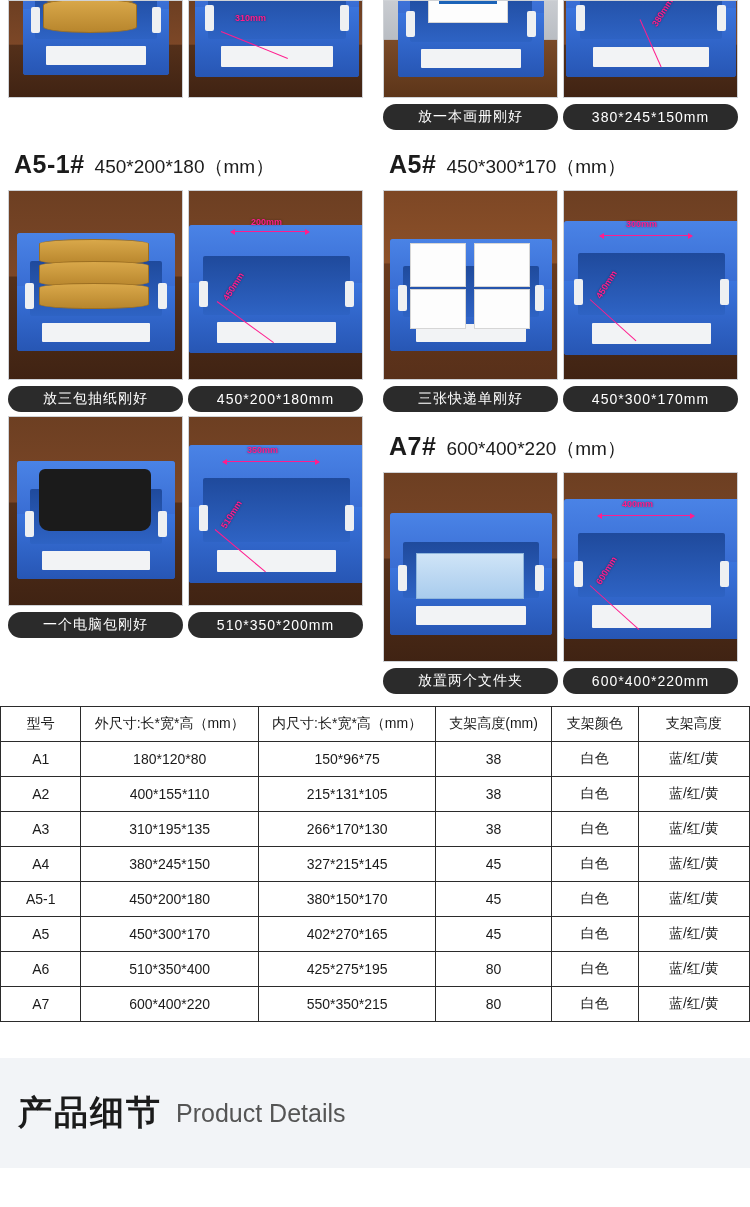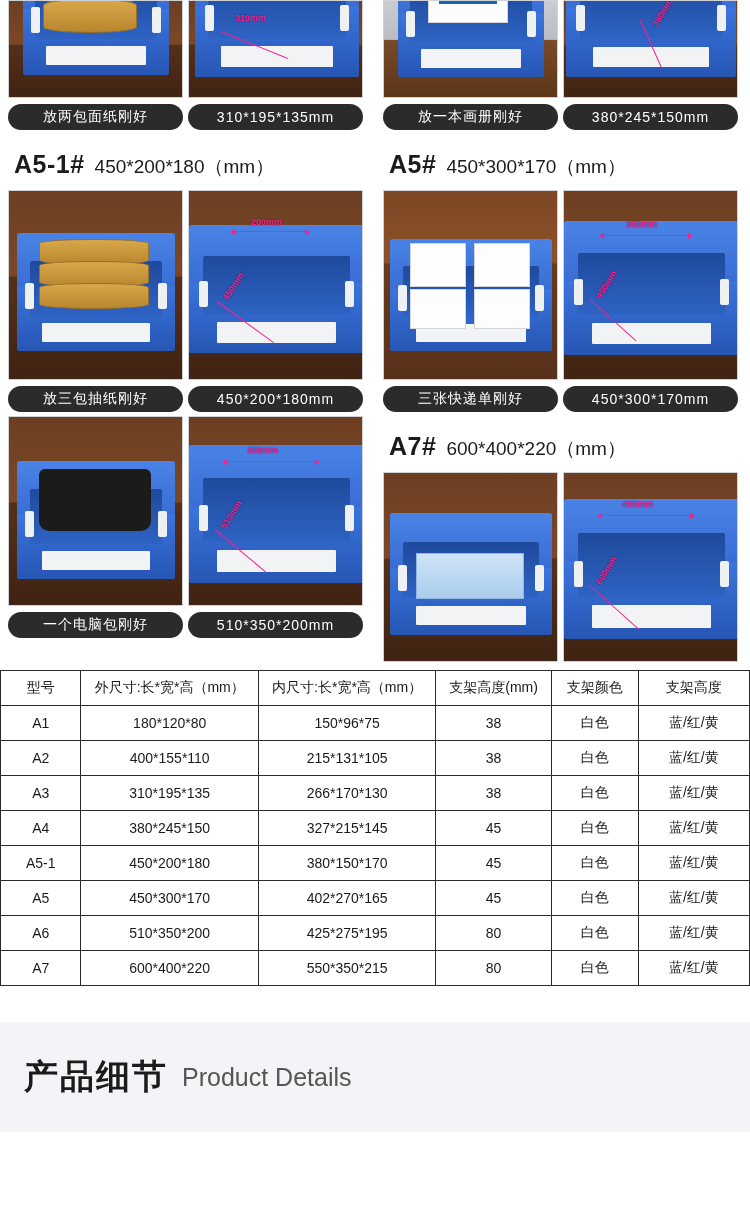--- a/index.html
+++ b/index.html
@@ -197,21 +197,21 @@
   table.spec .c5 { width: 84px; }
   table.spec .c6 { width: 108px; }
 
   
   .gap-band { height: 36px; background: #ffffff; }
   .details {
     height: 110px;
     background: #f2f4f7;
     display: flex;
     align-items: center;
-    padding-left: 24px;
+    padding-left: 18px;
     gap: 14px;
   }
   .details-cn {
     font-size: 34px;
     font-weight: bold;
     color: #1b1b1b;
     letter-spacing: 2px;
   }
   .details-en {
     font-size: 25px;
@@ -252,24 +252,20 @@
                 <div class="inner"></div>
                 <div class="clip" style="left:10px; top:56px;"></div>
                 <div class="clip" style="right:10px; top:56px;"></div>
                 <div class="label-strip"></div>
               </div>
               <div class="arrow-d" style="left:32px; top:30px; width:72px; transform: rotate(22deg);"></div>
               <span class="dimline" style="left:46px; top:12px;">310mm</span>
             </div>
           </div>
         </div>
-        <div class="caps">
-          <div class="cap">放两包面纸刚好</div>
-          <div class="cap">310*195*135mm</div>
-        </div>
       </div>
 
       <div class="col">
         <div class="photos">
           <div class="photo-wrap">
             <div class="photo small">
               <div class="desk wall"></div>
               <div class="bin" style="left:14px; top:-40px; width:146px; height:116px;">
                 <div class="back"></div>
                 <div class="front"></div>
@@ -483,20 +479,24 @@
                 <div class="clip" style="left:10px; top:62px;"></div>
                 <div class="clip" style="right:10px; top:62px;"></div>
                 <div class="label-strip"></div>
               </div>
               <div class="arrow-h" style="left:34px; top:42px; width:96px;"></div>
               <span class="dimline" style="left:58px; top:26px;">400mm</span>
               <div class="arrow-d" style="left:26px; top:112px; width:66px; transform: rotate(42deg);"></div>
               <span class="dimline rot" style="left:30px; top:108px;">600mm</span>
             </div>
           </div>
+        </div>
+        <div class="caps">
+          <div class="cap">放置两个文件夹</div>
+          <div class="cap">600*400*220mm</div>
         </div>
       </div>
 
     </div>
   </div>
 
   <div class="table-wrap">
     <table class="spec">
       <thead>
         <tr>
@@ -552,21 +552,21 @@
         <tr>
           <td>A5</td>
           <td>450*300*170</td>
           <td>402*270*165</td>
           <td>45</td>
           <td>白色</td>
           <td>蓝/红/黄</td>
         </tr>
         <tr>
           <td>A6</td>
-          <td>510*350*200</td>
+          <td>510*350*400</td>
           <td>425*275*195</td>
           <td>80</td>
           <td>白色</td>
           <td>蓝/红/黄</td>
         </tr>
         <tr>
           <td>A7</td>
           <td>600*400*220</td>
           <td>550*350*215</td>
           <td>80</td>

